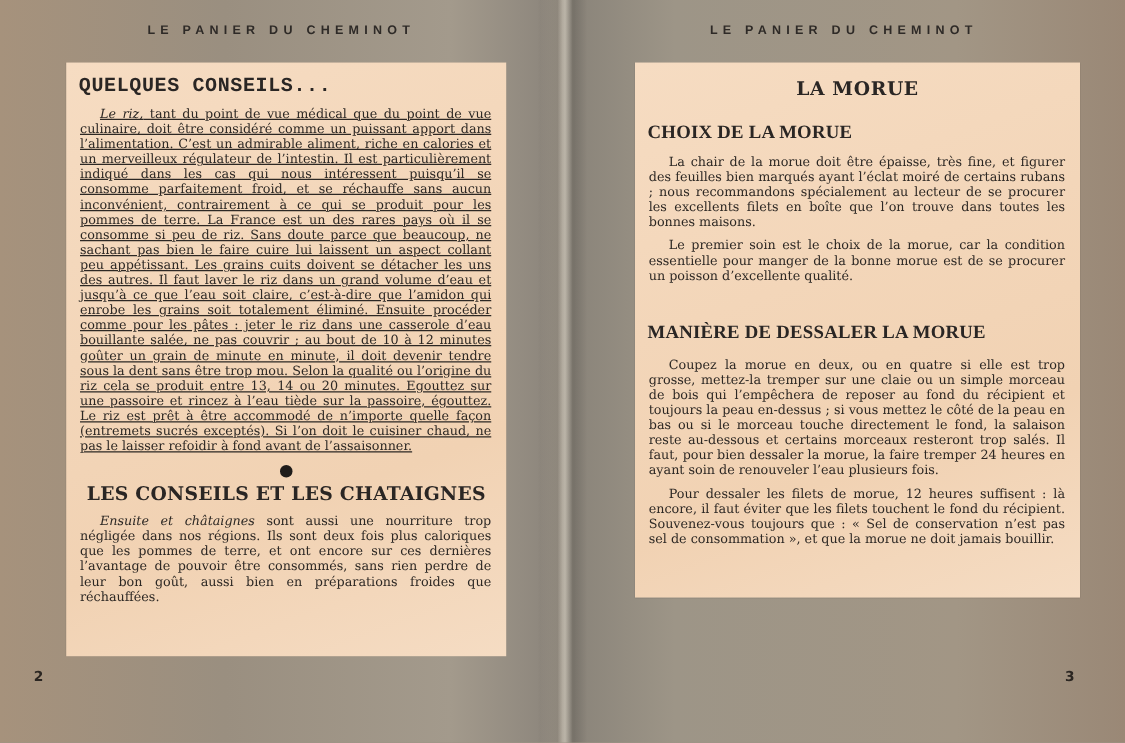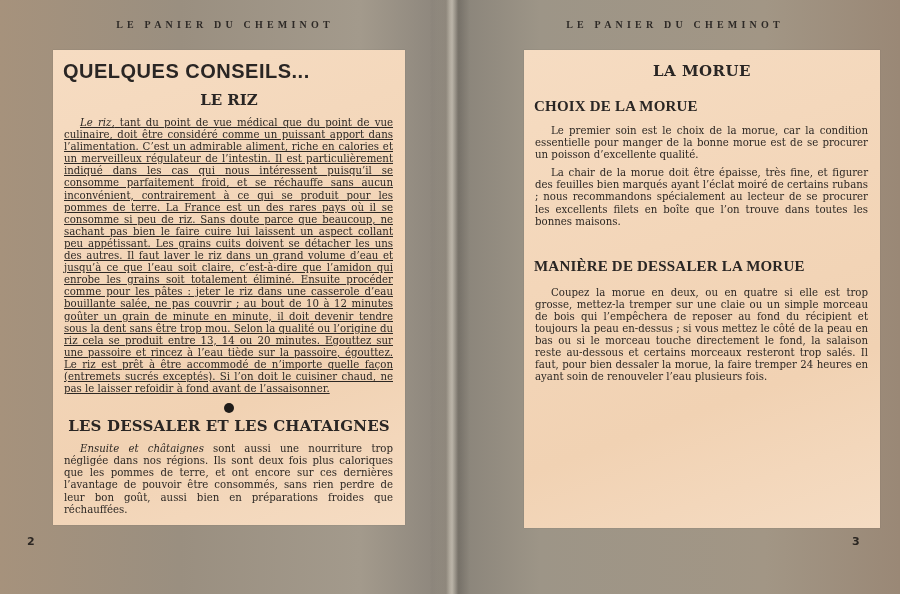--- a/index.html
+++ b/index.html
@@ -13,43 +13,43 @@
     position: absolute; inset: 0;
     background:
       linear-gradient(90deg, #a6927c 0%, #9a8f80 20%, #a39a8c 40%, #8f887e 48%, #b2aa9c 50%, #8a847a 51%, #9d9587 60%, #a29685 85%, #9a8876 100%);
   }
   .gutter-shadow {
     position: absolute; left: 430px; top: 0; width: 40px; height: 594px;
     background: linear-gradient(90deg, rgba(0,0,0,0) 0%, rgba(60,55,50,0.25) 40%, rgba(220,215,205,0.35) 55%, rgba(0,0,0,0.15) 70%, rgba(0,0,0,0) 100%);
   }
   .running-head {
     position: absolute; top: 19px; width: 450px; text-align: center;
-    font-family: Liberation Serif, serif; font-weight: bold;
+    font-family: Liberation Sans, sans-serif; font-weight: bold;
     font-size: 10px; letter-spacing: 4.2px; color: #2e2a27;
   }
   .running-head.left { left: 0; }
   .running-head.right { left: 450px; }
   .folio {
     position: absolute; top: 535px;
     font-family: "DejaVu Sans", sans-serif; font-weight: bold; font-size: 11px; color: #2b2622;
   }
   .folio.left { left: 27px; }
   .folio.right { left: 852px; }
 
   .panel {
     position: absolute;
     background: linear-gradient(160deg, #f6dcc2 0%, #f3d6b9 40%, #f1d2b3 70%, #f5dcc3 100%);
     box-shadow: 0 0 1px rgba(0,0,0,0.2);
   }
   .panel.left { left: 53px; top: 50px; width: 352px; height: 475px; }
-  .panel.right { left: 524px; top: 50px; width: 356px; height: 478px; }
+  .panel.right { left: 508px; top: 50px; width: 356px; height: 428px; }
 
   .big-title {
-    font-family: Liberation Sans, sans-serif; font-weight: bold;
-    font-size: 20px; letter-spacing: 0.5px; color: #2a2624;
+    font-family: Liberation Mono, monospace; font-weight: bold;
+    font-size: 16px; letter-spacing: 0.5px; color: #2a2624;
     margin: 10px 0 0 10px;
   }
   .sec-title {
     font-family: "DejaVu Serif", serif; font-weight: bold;
     text-align: center; color: #2a2624;
   }
   .sec-title.riz { font-size: 15px; margin-top: 8px; }
   .sec-title.marrons { font-size: 15px; margin-top: 4px; letter-spacing: 0.2px; }
   .sec-title.morue { font-size: 15px; margin-top: 12px; letter-spacing: 0.5px; }
 
@@ -77,39 +77,39 @@
 <body>
 
 <div class="spread">
   <div class="gutter-shadow"></div>
 
   <div class="running-head left">LE PANIER DU CHEMINOT</div>
   <div class="running-head right">LE PANIER DU CHEMINOT</div>
 
   <div class="panel left">
     <div class="big-title">QUELQUES CONSEILS...</div>
-    <div class="sec-title riz">LE RIZ</div>
     <div class="body-text" style="margin-top:8px;text-decoration:underline;">
       <p><span class="it">Le riz,</span><span> tant du point de vue médical que du point de vue culinaire, doit être considéré comme un puissant apport dans l’alimentation. C’est un admirable aliment, riche en calories et un merveilleux régulateur de l’intestin. Il est particulièrement indiqué dans les cas qui nous intéressent puisqu’il se consomme parfaitement froid, et se réchauffe sans aucun inconvénient, contrairement à ce qui se produit pour les pommes de terre. La France est un des rares pays où il se consomme si peu de riz. Sans doute parce que beaucoup, ne sachant pas bien le faire cuire lui laissent un aspect collant peu appétissant. Les grains cuits doivent se détacher les uns des autres. Il faut laver le riz dans un grand volume d’eau et jusqu’à ce que l’eau soit claire, c’est-à-dire que l’amidon qui enrobe les grains soit totalement éliminé. Ensuite procéder comme pour les pâtes : jeter le riz dans une casserole d’eau bouillante salée, ne pas couvrir ; au bout de 10 à 12 minutes goûter un grain de minute en minute, il doit devenir tendre sous la dent sans être trop mou. Selon la qualité ou l’origine du riz cela se produit entre 13, 14 ou 20 minutes. Egouttez sur une passoire et rincez à l’eau tiède sur la passoire, égouttez. Le riz est prêt à être accommodé de n’importe quelle façon (entremets sucrés exceptés). Si l’on doit le cuisiner chaud, ne pas le laisser refoidir à fond avant de l’assaisonner.</span></p>
     </div>
     <div class="bullet"></div>
-    <div class="sec-title marrons">LES DESSALER ET LES CHATAIGNES</div>
+    <div class="sec-title marrons">LES CONSEILS ET LES CHATAIGNES</div>
     <div class="body-text" style="margin-top:8px;">
       <p><span class="it">Ensuite et châtaignes</span><span> sont aussi une nourriture trop négligée dans nos régions. Ils sont deux fois plus caloriques que les pommes de terre, et ont encore sur ces dernières l’avantage de pouvoir être consommés, sans rien perdre de leur bon goût, aussi bien en préparations froides que réchauffées.</span></p>
     </div>
   </div>
 
   <div class="panel right">
     <div class="sec-title morue">LA MORUE</div>
     <div class="subhead" style="margin-top:18px;">CHOIX DE LA MORUE</div>
     <div class="body-text" style="margin-top:10px;">
+      <p>La chair de la morue doit être épaisse, très fine, et figurer des feuilles bien marqués ayant l’éclat moiré de certains rubans ; nous recommandons spécialement au lecteur de se procurer les excellents filets en boîte que l’on trouve dans toutes les bonnes maisons.</p>
       <p>Le premier soin est le choix de la morue, car la condition essentielle pour manger de la bonne morue est de se procurer un poisson d’excellente qualité.</p>
-      <p>La chair de la morue doit être épaisse, très fine, et figurer des feuilles bien marqués ayant l’éclat moiré de certains rubans ; nous recommandons spécialement au lecteur de se procurer les excellents filets en boîte que l’on trouve dans toutes les bonnes maisons.</p>
     </div>
     <div class="subhead" style="margin-top:30px;">MANIÈRE DE DESSALER LA MORUE</div>
     <div class="body-text" style="margin-top:12px;">
       <p>Coupez la morue en deux, ou en quatre si elle est trop grosse, mettez-la tremper sur une claie ou un simple morceau de bois qui l’empêchera de reposer au fond du récipient et toujours la peau en-dessus ; si vous mettez le côté de la peau en bas ou si le morceau touche directement le fond, la salaison reste au-dessous et certains morceaux resteront trop salés. Il faut, pour bien dessaler la morue, la faire tremper 24 heures en ayant soin de renouveler l’eau plusieurs fois.</p>
+      <p>Pour dessaler les filets de morue, 12 heures suffisent : là encore, il faut éviter que les filets touchent le fond du récipient. Souvenez-vous toujours que : « Sel de conservation n’est pas sel de consommation », et que la morue ne doit jamais bouillir.</p>
     </div>
   </div>
 
   <div class="folio left">2</div>
   <div class="folio right">3</div>
 </div>
 
 </body></html>

